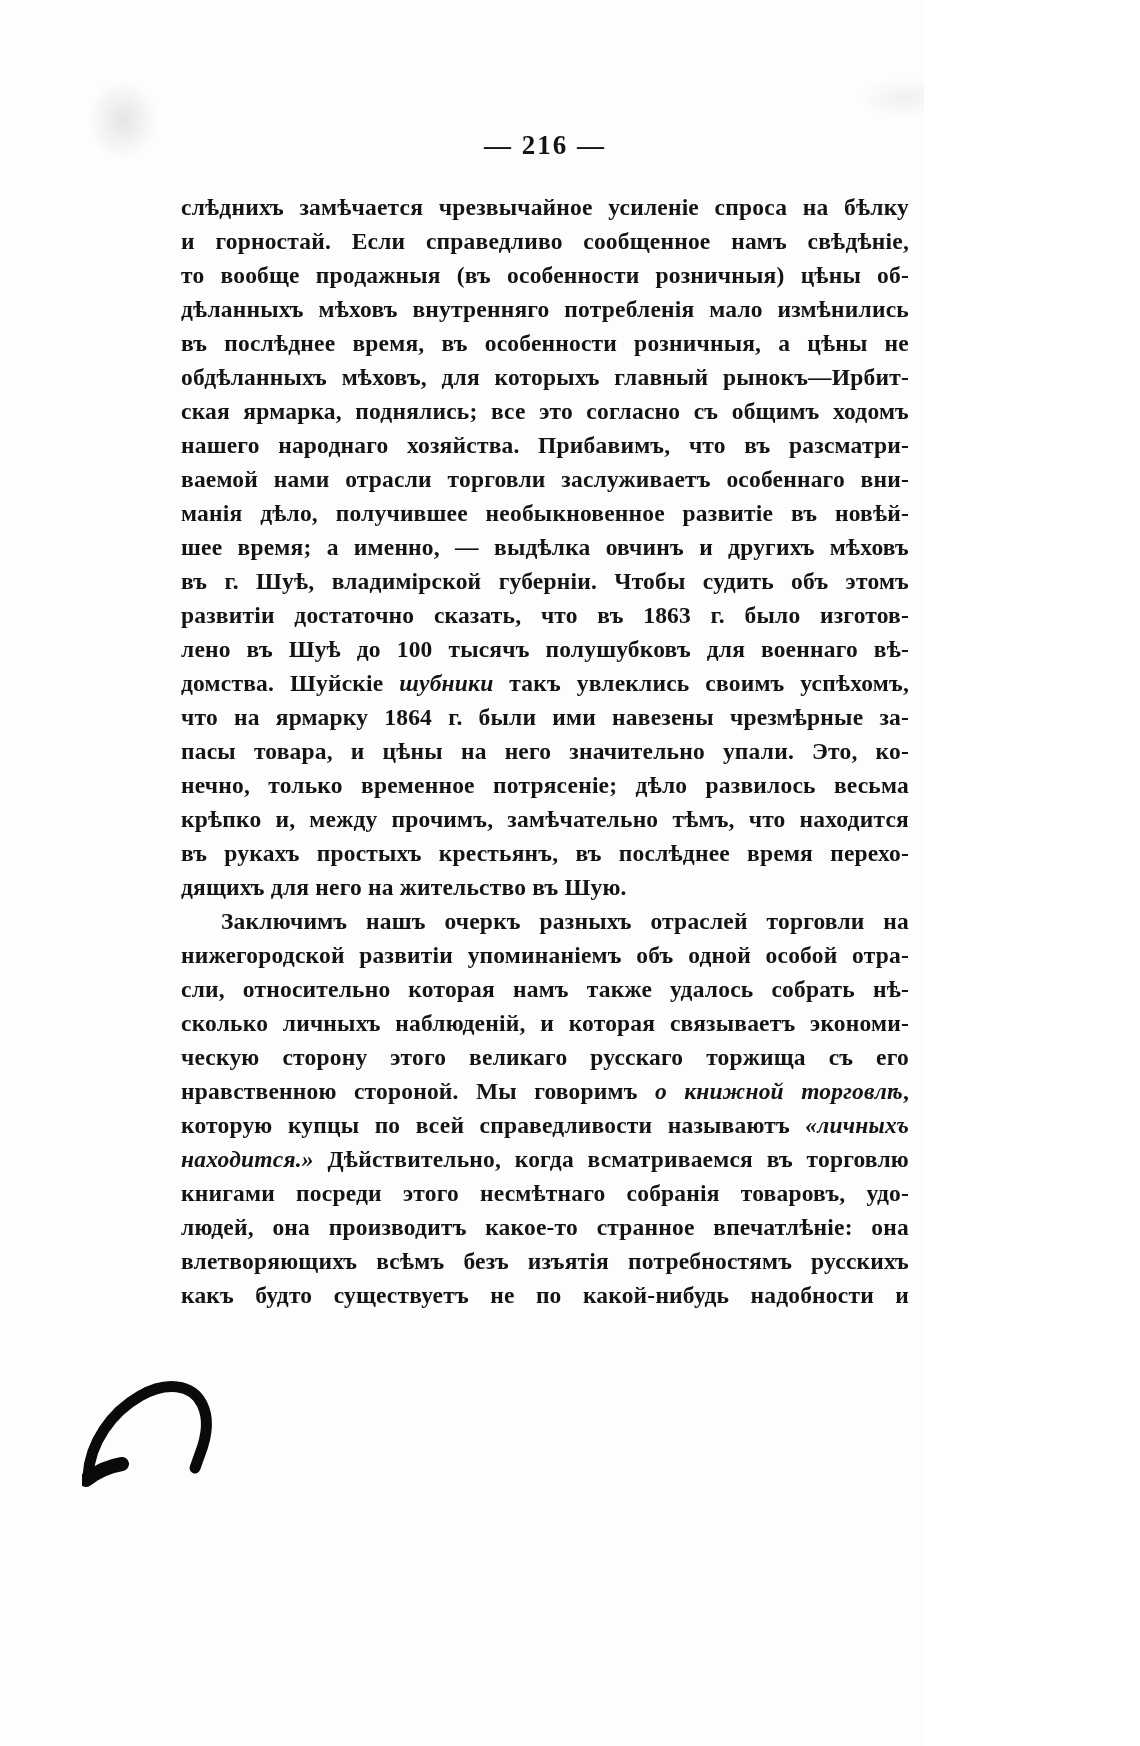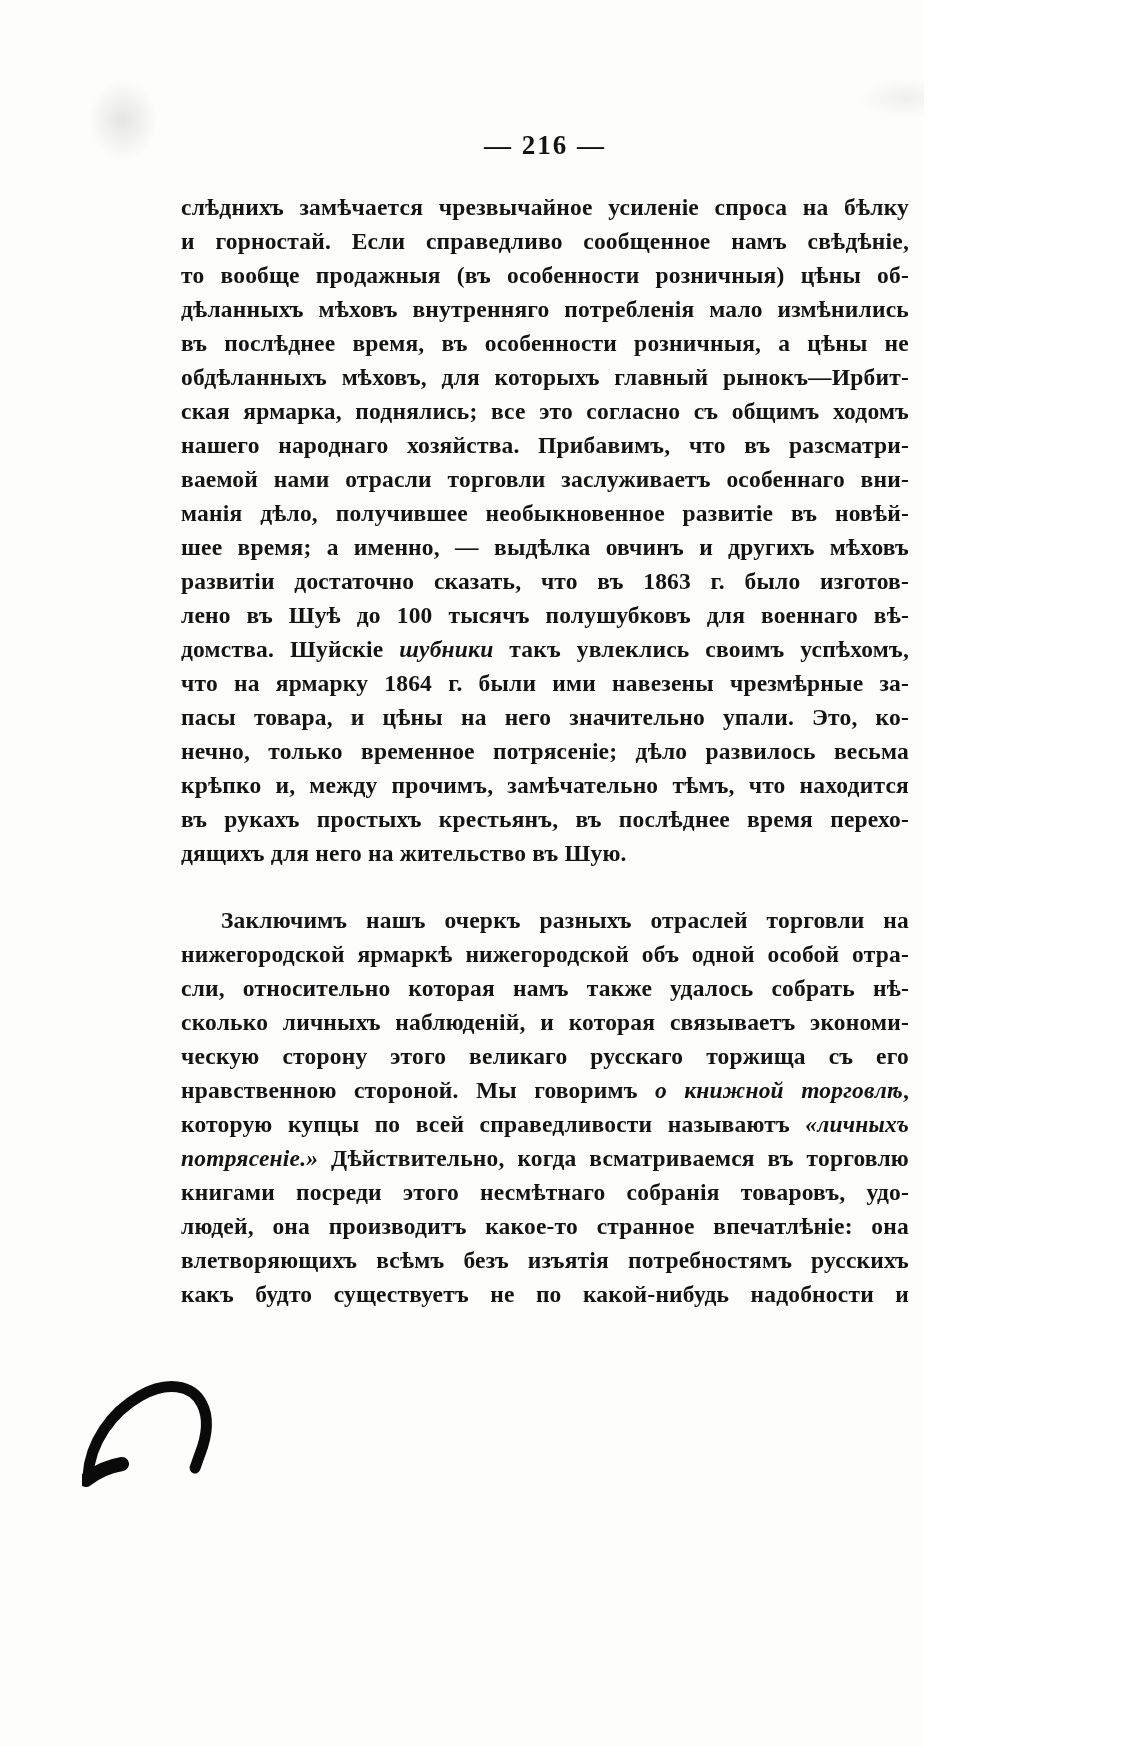--- a/index.html
+++ b/index.html
@@ -51,21 +51,21 @@
   .paragraph { margin: 0; }
   .line {
     height: 34px;
     line-height: 34px;
     text-align: justify;
     text-align-last: justify;
     white-space: normal;
     letter-spacing: 0.2px;
   }
   .line.no-justify { text-align-last: left; }
-  .line.indent { text-indent: 40px; margin-top: 33px; }
+  .line.indent { text-indent: 40px; }
   .line i { }
   .ink {
     position: absolute;
     left: 82px;
     top: 1372px;
     width: 150px;
     height: 120px;
   }
 </style>
 </head>
@@ -83,39 +83,40 @@
         <div class="line">и горностай. Если справедливо сообщенное намъ свѣдѣніе,</div>
         <div class="line">то вообще продажныя (въ особенности розничныя) цѣны об-</div>
         <div class="line">дѣланныхъ мѣховъ внутренняго потребленія мало измѣнились</div>
         <div class="line">въ послѣднее время, въ особенности розничныя, а цѣны не</div>
         <div class="line">обдѣланныхъ мѣховъ, для которыхъ главный рынокъ—Ирбит-</div>
         <div class="line">ская ярмарка, поднялись; все это согласно съ общимъ ходомъ</div>
         <div class="line">нашего народнаго хозяйства. Прибавимъ, что въ разсматри-</div>
         <div class="line">ваемой нами отрасли торговли заслуживаетъ особеннаго вни-</div>
         <div class="line">манія дѣло, получившее необыкновенное развитіе въ новѣй-</div>
         <div class="line">шее время; а именно, — выдѣлка овчинъ и другихъ мѣховъ</div>
+        <div class="line">въ г. Шуѣ, владимірской губерніи. Чтобы судить объ этомъ</div>
         <div class="line">развитіи достаточно сказать, что въ 1863 г. было изготов-</div>
         <div class="line">лено въ Шуѣ до 100 тысячъ полушубковъ для военнаго вѣ-</div>
         <div class="line">домства. Шуйскіе <i>шубники</i> такъ увлеклись своимъ успѣхомъ,</div>
         <div class="line">что на ярмарку 1864 г. были ими навезены чрезмѣрные за-</div>
         <div class="line">пасы товара, и цѣны на него значительно упали. Это, ко-</div>
         <div class="line">нечно, только временное потрясеніе; дѣло развилось весьма</div>
         <div class="line">крѣпко и, между прочимъ, замѣчательно тѣмъ, что находится</div>
         <div class="line">въ рукахъ простыхъ крестьянъ, въ послѣднее время перехо-</div>
         <div class="line no-justify">дящихъ для него на жительство въ Шую.</div>
       </div>
       <div class="paragraph">
         <div class="line indent">Заключимъ нашъ очеркъ разныхъ отраслей торговли на</div>
-        <div class="line">нижегородской ярмаркѣ нижегородской объ одной особой отра-</div>
+        <div class="line">нижегородской развитіи упоминаніемъ объ одной особой отра-</div>
         <div class="line">сли, относительно которая намъ также удалось собрать нѣ-</div>
         <div class="line">сколько личныхъ наблюденій, и которая связываетъ экономи-</div>
         <div class="line">ческую сторону этого великаго русскаго торжища съ его</div>
         <div class="line">нравственною стороной. Мы говоримъ <i>о книжной торговлѣ</i>,</div>
         <div class="line">которую купцы по всей справедливости называютъ <i>«личныхъ</i></div>
-        <div class="line"><i>потрясеніе.»</i> Дѣйствительно, когда всматриваемся въ торговлю</div>
+        <div class="line"><i>находится.»</i> Дѣйствительно, когда всматриваемся въ торговлю</div>
         <div class="line">книгами посреди этого несмѣтнаго собранія товаровъ, удо-</div>
         <div class="line">людей, она производитъ какое-то странное впечатлѣніе: она</div>
         <div class="line">влетворяющихъ всѣмъ безъ изъятія потребностямъ русскихъ</div>
         <div class="line">какъ будто существуетъ не по какой-нибудь надобности и</div>
       </div>
     </div>
 
   <svg class="ink" viewBox="0 0 150 120" aria-hidden="true">
     <path d="M 6 104 C 8 70, 30 40, 58 24 C 84 9, 110 12, 120 32 C 127 46, 125 64, 118 82 L 113 96" fill="none" stroke="#0a0a0a" stroke-width="11" stroke-linecap="round"></path>
     <path d="M 4 108 C 14 100, 28 94, 40 92" fill="none" stroke="#0a0a0a" stroke-width="14" stroke-linecap="round"></path>

